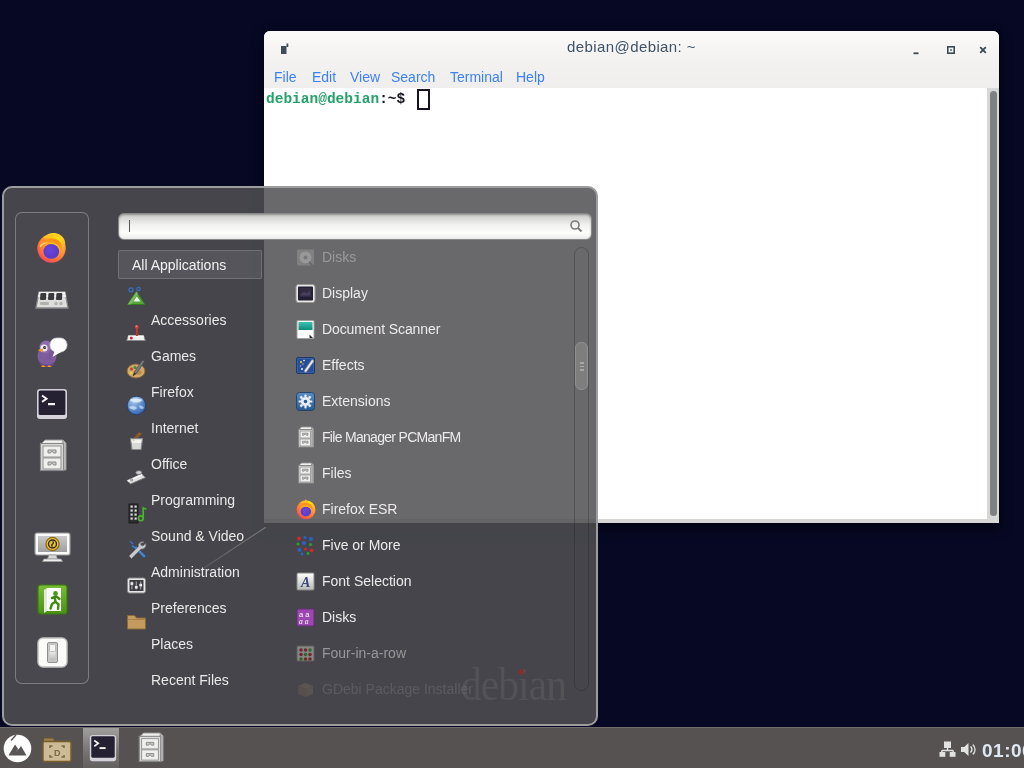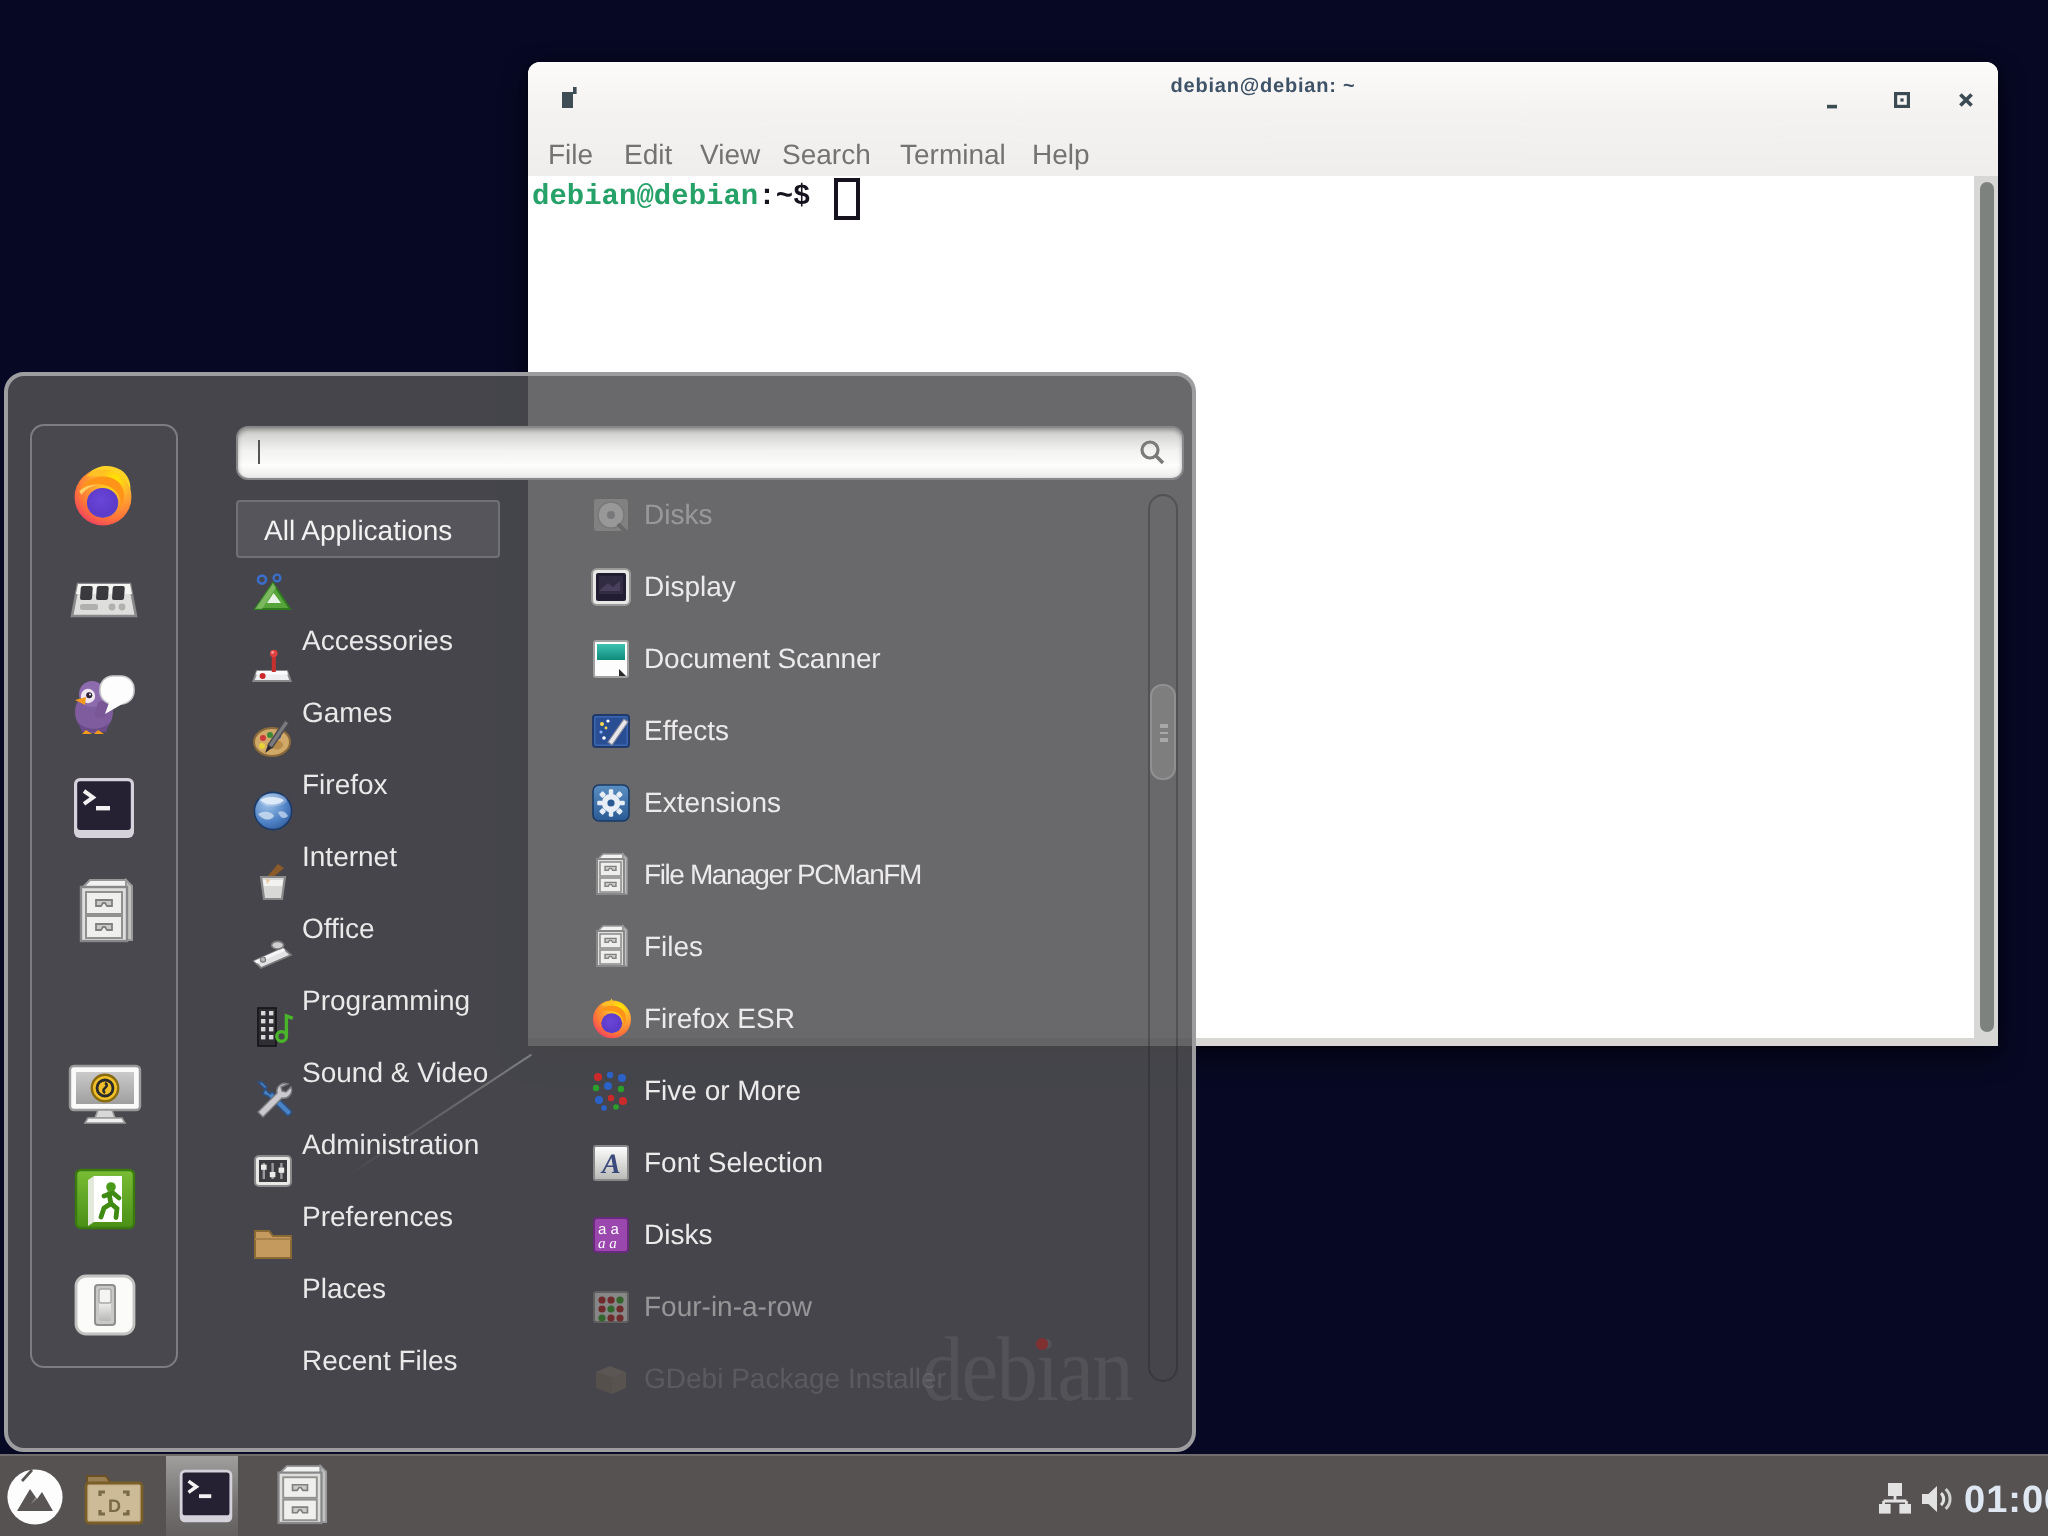--- a/index.html
+++ b/index.html
@@ -2,43 +2,43 @@
 <html><head><meta charset="utf-8">
 <style>
   html,body{margin:0;padding:0;width:1024px;height:768px;overflow:hidden;}
   body{font-family:"Liberation Sans",sans-serif;background:#070823;position:relative;}
   .abs{position:absolute;}
   
   #term{left:264px;top:31px;width:735px;height:492px;border-radius:6px 6px 0 0;
         box-shadow:0 5px 14px rgba(0,0,0,0.45), 0 1px 4px rgba(0,0,0,0.35);background:#fff;}
   #titlebar{left:0;top:0;width:735px;height:27px;border-radius:6px 6px 0 0;
         background:linear-gradient(#fcfbfa,#f4f2f0);}
-  #title{left:0;top:6.5px;width:735px;text-align:center;font-size:10px;font-weight:bold;color:#3e5268;letter-spacing:0.4px;}
+  #title{left:0;top:6.5px;width:735px;text-align:center;font-size:15px;font-weight:normal;color:#3e5268;letter-spacing:0.4px;}
   #menubar{left:0;top:27px;width:735px;height:30px;background:linear-gradient(#f4f2f0,#f0eeec);}
-  .mitem{top:37.5px;font-size:14px;color:#737373;white-space:nowrap;}
+  .mitem{top:37.5px;font-size:14px;color:#3b82f6;white-space:nowrap;}
   #content{left:0;top:57px;width:723px;height:431px;background:#fff;}
   #prompt{left:2px;top:60px;font-family:"Liberation Mono",monospace;font-size:14.5px;font-weight:bold;white-space:pre;}
   #prompt .g{color:#26a269;} #prompt .k{color:#16131f;font-weight:bold;}
   #cursor{left:153px;top:57.5px;width:9px;height:17px;border:2px solid #16131f;background:#fff;}
   #tscroll{left:723px;top:57px;width:12px;height:435px;background:#d7d7d5;}
   #tthumb{left:2.5px;top:3px;width:7px;height:425px;background:#7e827e;border-radius:4px;}
   #termbottom{left:0;top:488px;width:723px;height:4px;background:#d9d7d4;}
   
   .wbtn{top:42px;}
   
   #menu{left:2px;top:186px;width:596px;height:540px;border-radius:10px;
         background:rgba(79,79,82,0.855);border:2px solid #9d9da0;box-sizing:border-box;
         box-shadow:none;}
   #favbox{left:11px;top:24px;width:72px;height:470px;border:1px solid rgba(200,200,200,0.42);
         border-radius:7px;background:rgba(255,255,255,0.02);}
   #searchbox{left:114px;top:25px;width:472px;height:25px;border-radius:6px;
         border:1px solid #88888a;background:linear-gradient(#c9c9c7 0%,#f2f2f0 45%,#fdfdfc 75%,#ececea 100%);
         box-shadow:inset 0 1px 2px rgba(0,0,0,0.3);}
   #scursor{left:10px;top:6px;width:1px;height:12px;background:#555;}
-  #allapps{left:114px;top:62px;width:132px;height:29px;border-radius:2px;
+  #allapps{left:114px;top:62px;width:144px;height:29px;border-radius:2px;
         background:rgba(255,255,255,0.09);border:1px solid rgba(255,255,255,0.16);box-sizing:border-box;}
   #allapps span{position:absolute;left:13px;top:6px;font-size:14px;color:#f2f2f2;}
   .cat{font-size:14.5px;color:#e9e9e9;margin-top:23px;}
   #mscroll{left:570px;top:59px;width:15px;height:444px;border:1px solid rgba(25,25,25,0.28);border-radius:8px;box-sizing:border-box;}
   #mthumb{left:571px;top:154px;width:13px;height:48px;background:#7e7e7e;border-radius:6px;border:1px solid #909090;box-sizing:border-box;}
   #watermark{left:457px;top:470px;font-family:"Liberation Serif",serif;font-size:46px;color:#525257;letter-spacing:-1px;transform:scaleX(0.9);transform-origin:0 0;}
   .cat{position:absolute;font-size:14px;color:#e9e9e9;white-space:nowrap;}
   .capp{position:absolute;font-size:14px;color:#eceaea;white-space:nowrap;}
   
   #bar{left:0;top:727px;width:1024px;height:41px;background:#565252;border-top:1px solid #716d6d;box-sizing:border-box;}

